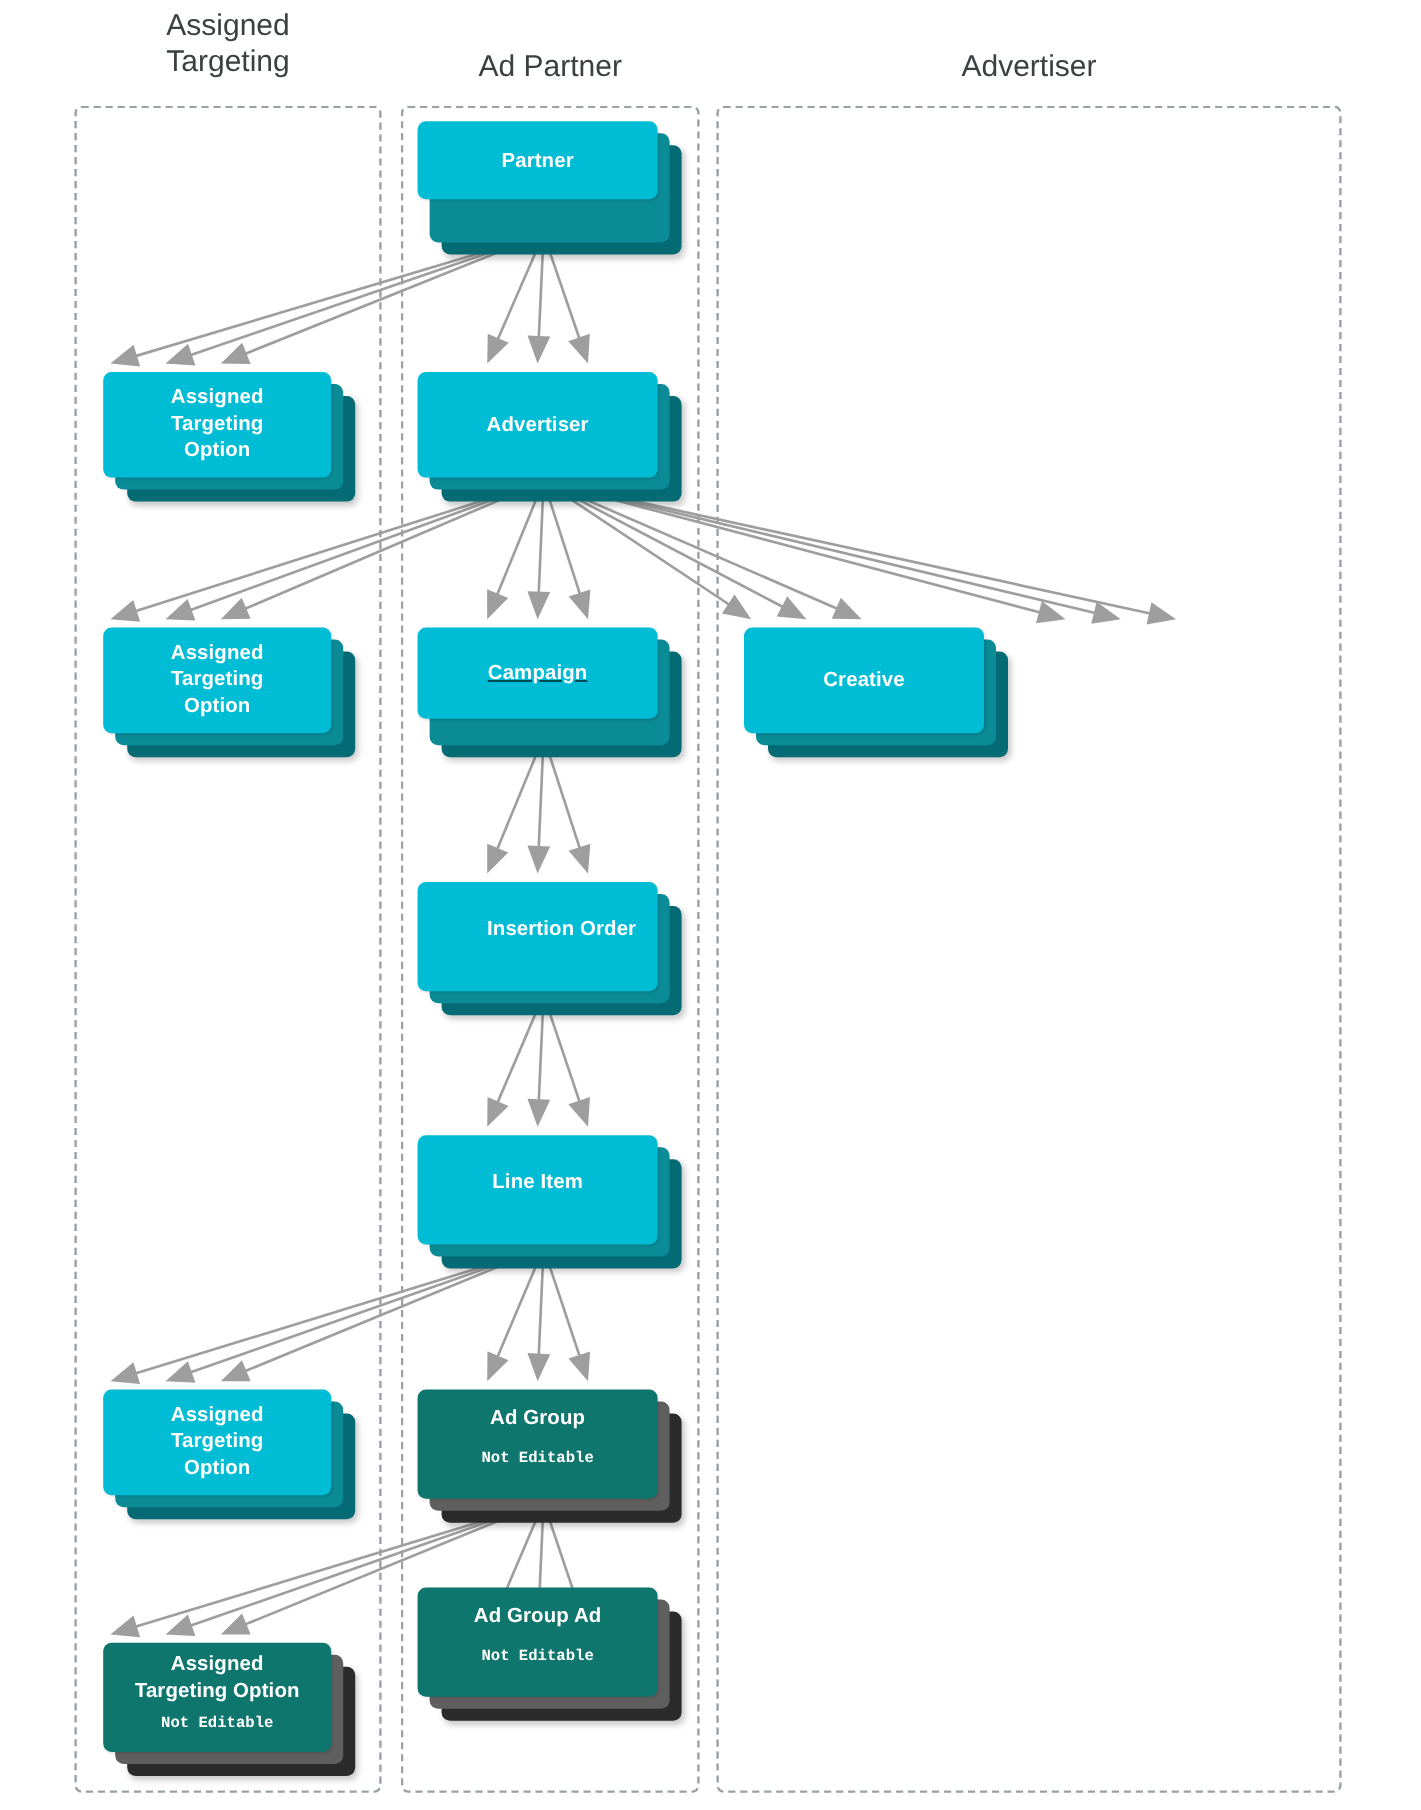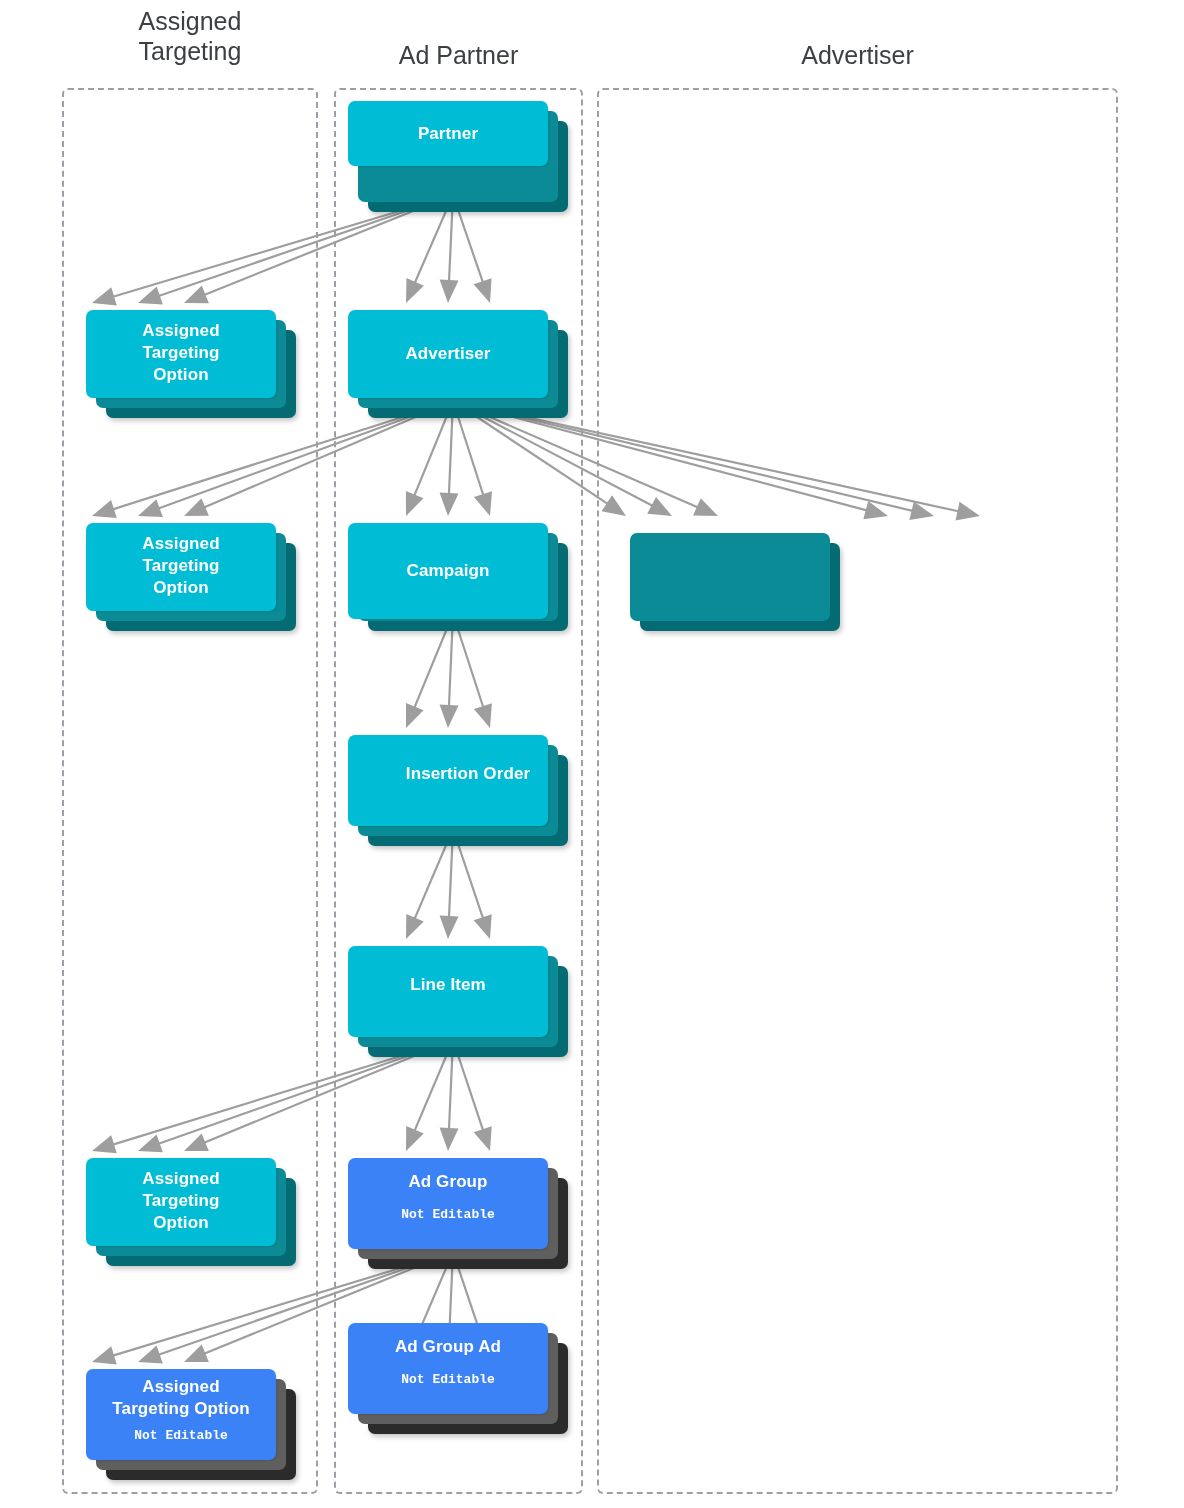--- a/index.html
+++ b/index.html
@@ -68,21 +68,21 @@
     align-items: center;
     justify-content: center;
   }
   
   .node.cyan .layer.back  { background: #046a73; box-shadow: 2px 3px 5px rgba(0,0,0,.22); }
   .node.cyan .layer.mid   { background: #0a8b96; }
   .node.cyan .layer.front { background: #00bcd4; box-shadow: 1px 1px 2px rgba(0,0,0,.10); }
   
   .node.gray .layer.back  { background: #2b2b2b; box-shadow: 2px 3px 5px rgba(0,0,0,.22); }
   .node.gray .layer.mid   { background: #5f5f5f; }
-  .node.gray .layer.front { background: #3b82f6; box-shadow: 1px 1px 2px rgba(0,0,0,.10); }
+  .node.gray .layer.front { background: #0f766e; box-shadow: 1px 1px 2px rgba(0,0,0,.10); }
 
   .node-label {
     color: #ffffff;
     font-weight: bold;
     font-size: 17px;
     line-height: 22px;
     text-align: center;
     white-space: pre-line;
     font-family: "Liberation Sans", sans-serif;
     letter-spacing: 0.1px;
@@ -218,28 +218,31 @@
     <div class="layer front" style="width:190px;height:88px;">
       <div class="node-label" style="margin-top:-3px;">Assigned
 Targeting
 Option</div>
     </div>
   </div>
 
   <div class="node cyan" style="left:348px; top:523px; width:220px; height:108px;">
     <div class="layer back" style="width:200px;height:88px;"></div>
     <div class="layer mid" style="width:200px;height:88px;"></div>
-    <div class="layer front" style="width:200px;height:96px;">
+    <div class="layer front" style="width:200px;height:76px;text-decoration:underline;">
       <div class="node-label">Campaign</div>
     </div>
   </div>
 
   <div class="node cyan" style="left:620px; top:523px; width:220px; height:108px;">
     <div class="layer back" style="width:200px;height:88px;"></div>
     <div class="layer mid" style="width:200px;height:88px;"></div>
+    <div class="layer front" style="width:200px;height:88px;">
+      <div class="node-label">Creative</div>
+    </div>
   </div>
 
 
   <div class="node cyan" style="left:348px; top:735px; width:220px; height:111px;">
     <div class="layer back" style="width:200px;height:91px;"></div>
     <div class="layer mid" style="width:200px;height:91px;"></div>
     <div class="layer front" style="width:200px;height:91px;">
       <div class="node-label" style="margin-top:-14px;padding-left:40px;">Insertion Order</div>
     </div>
   </div>

